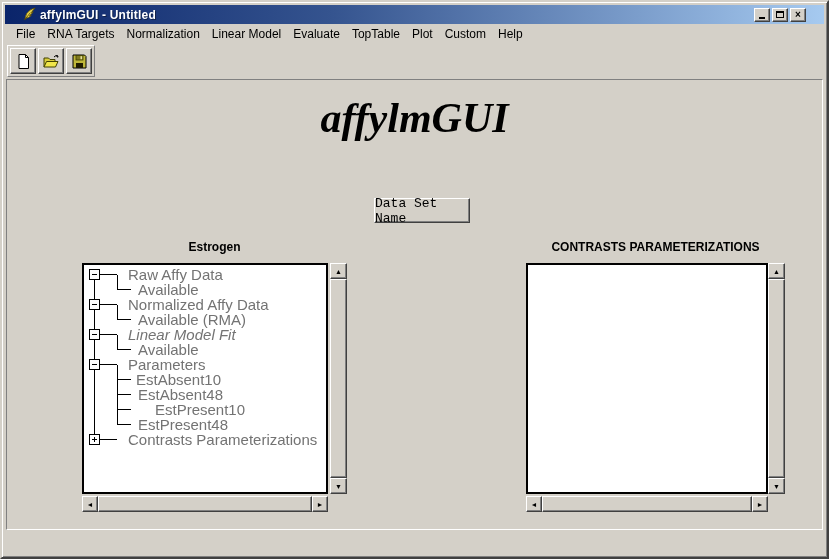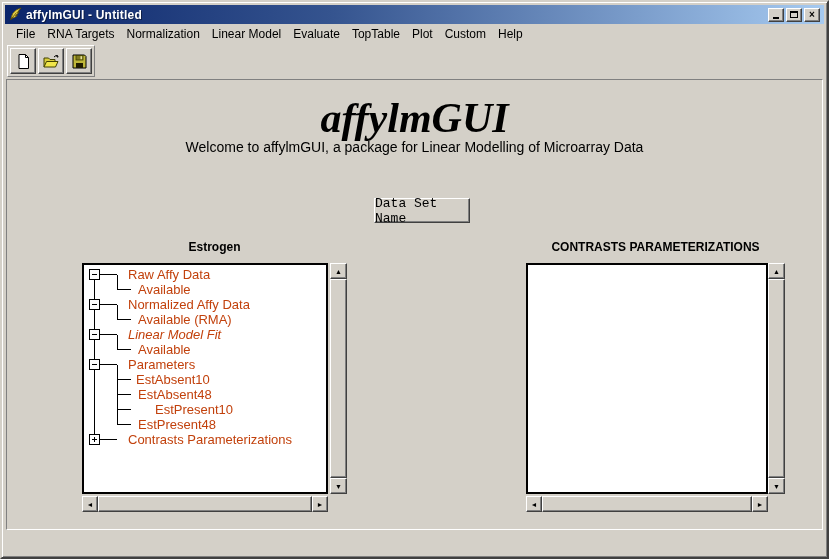--- a/index.html
+++ b/index.html
@@ -10,21 +10,21 @@
     position:relative;width:829px;height:559px;background:#d4d0c8;
     border:2px solid;border-color:#d4d0c8 #404040 #404040 #d4d0c8;
     box-shadow:inset 1px 1px 0 #ffffff, inset -1px -1px 0 #808080;
     overflow:hidden;
   }
 
   
   .titlebar{
     position:absolute;left:3px;top:3px;right:3px;height:19px;
     background:linear-gradient(to right,#0a246a 0%,#35548f 40%,#a6caf0 100%);
-    display:flex;align-items:center;padding:0 2px;
+    display:flex;align-items:center;padding:0 16px;
   }
   .app-icon{width:15px;height:15px;margin:0 3px 0 1px;flex:0 0 auto;}
   .title-text{color:#fff;font-weight:bold;font-size:12px;letter-spacing:.2px;
     text-shadow:1px 1px 0 rgba(0,0,0,.4);white-space:nowrap;flex:1;}
   .winbtns{display:flex;gap:2px;margin-right:2px;}
   .winbtn{
     width:16px;height:14px;background:#d4d0c8;
     border:1px solid;border-color:#ffffff #404040 #404040 #ffffff;
     box-shadow:inset -1px -1px 0 #808080;
     display:flex;align-items:center;justify-content:center;position:relative;
@@ -78,21 +78,21 @@
 
   .listbox{
     position:absolute;top:183px;height:231px;background:#ffffff;
     border:2px solid #000;overflow:hidden;
   }
   .listbox.left{left:75px;width:246px;}
   .listbox.right{left:519px;width:242px;}
   .tree-host{position:relative;width:100%;height:100%;}
   .tree-host svg{position:absolute;left:0;top:0;}
   .tree-label{
-    position:absolute;height:15px;line-height:15px;font-size:13px;color:#c2410c;
+    position:absolute;height:15px;line-height:15px;font-size:15px;color:#737373;
     white-space:nowrap;
   }
 
   
   .sb{position:absolute;background:#e8e5de;display:flex;}
   .sb-v{top:183px;width:17px;height:231px;flex-direction:column;}
   .sb-v.left{left:323px;}
   .sb-v.right{left:761px;}
   .sb-h{top:416px;height:16px;flex-direction:row;}
   .sb-h.left{left:75px;width:246px;}
@@ -167,21 +167,20 @@
         <rect x="5" y="2.5" width="7" height="4.5" fill="#807a20" stroke="#404000" stroke-width="0.8"></rect>
         <rect x="9.5" y="3.2" width="1.6" height="3" fill="#e8e0a0"></rect>
         <rect x="5" y="10" width="7" height="5" fill="#201c00"></rect>
       </svg>
     </div>
   </div>
 
   <div class="content">
 
     <div class="big-title">affylmGUI</div>
-    <div class="subtitle">Welcome to affylmGUI, a package for Linear Modelling of Microarray Data</div>
 
     <div class="dataset-btn">Data Set Name</div>
 
     <div class="panel-title left">Estrogen</div>
     <div class="listbox left">
       <div class="tree-host">
           <svg width="242" height="227">
             <line x1="10.5" y1="9.5" x2="10.5" y2="174.5" stroke="#000" stroke-width="1" shape-rendering="crispEdges"></line>
             <line x1="15" y1="9.5" x2="33" y2="9.5" stroke="#000" stroke-width="1" shape-rendering="crispEdges"></line>
             <line x1="33.5" y1="9.5" x2="33.5" y2="17" stroke="#000" stroke-width="1" shape-rendering="crispEdges"></line>

